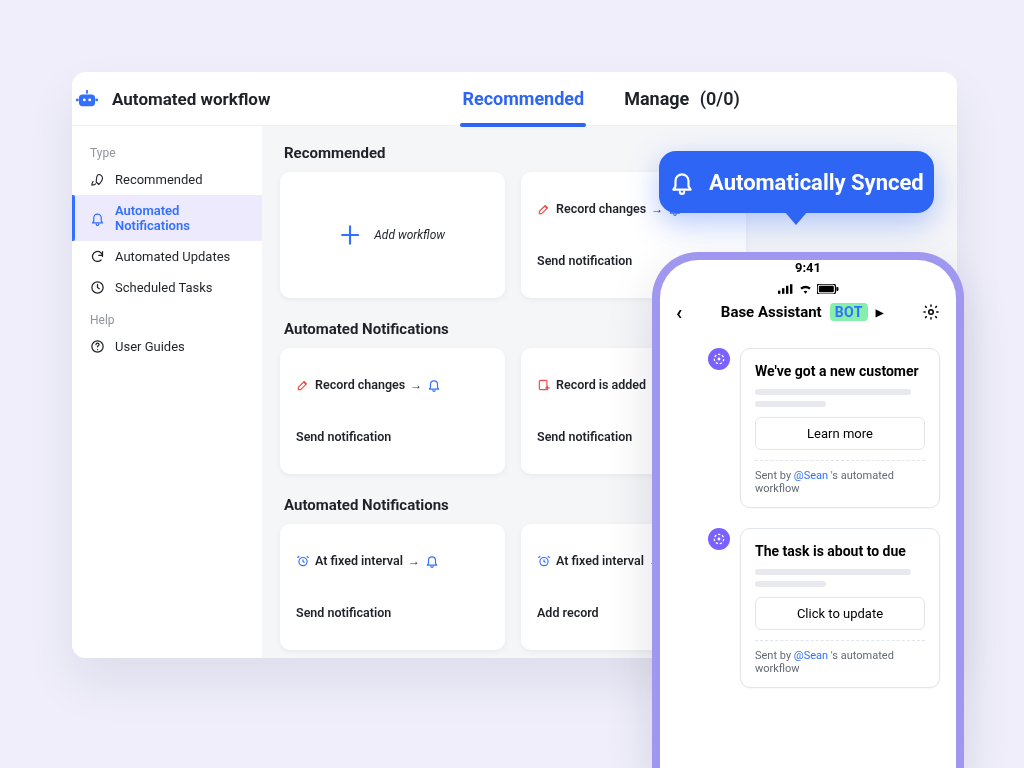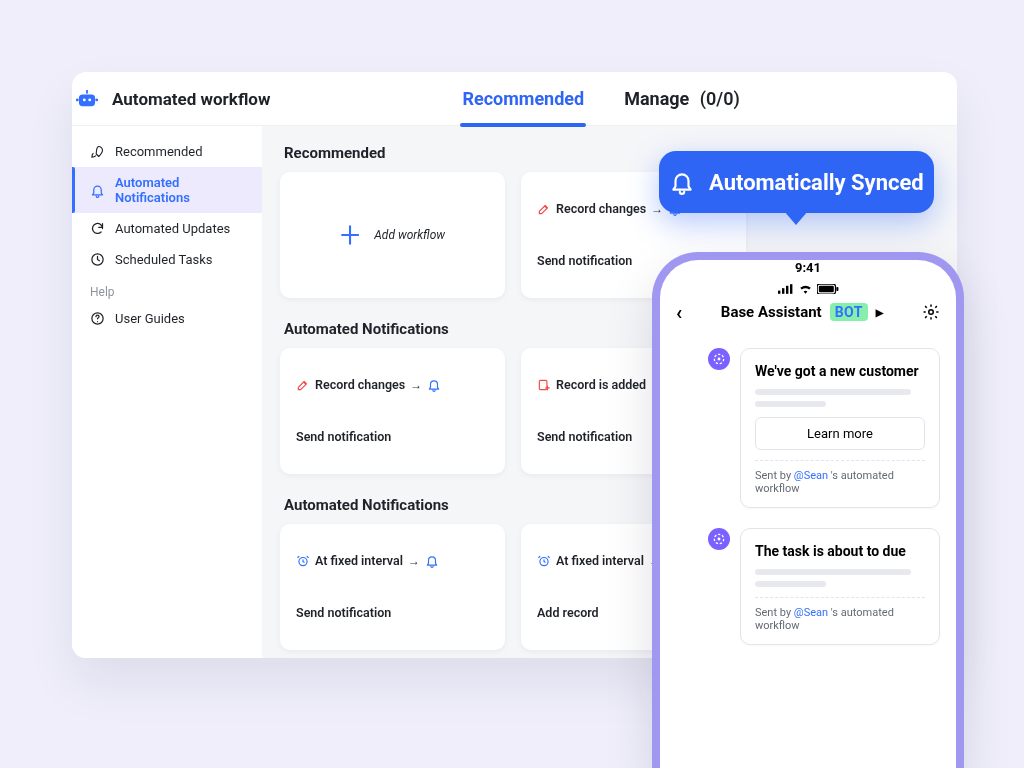--- a/index.html
+++ b/index.html
@@ -196,20 +196,21 @@
       <div class="tab">
         <span>Manage</span>
         <span class="count">(0/0)</span>
       </div>
     </div>
   </div>
 
   <div class="body">
 
     <div class="sidebar">
+      <div class="sb-sec">Type</div>
       <div class="sb-item">
         <span class="sb-ico">
             <svg width="15" height="15">
               <use href="#i-rocket"></use>
             </svg>
           </span>
         <span>Recommended</span>
       </div>
       <div class="sb-item active">
         <span class="sb-ico">
@@ -445,20 +446,21 @@
           <svg width="14" height="14">
             <use href="#i-target"></use>
           </svg>
         </div>
       <div class="bubble">
         <div class="b-title">The task is about to due</div>
         <div class="b-skel">
             <div class="bar a"></div>
             <div class="bar b"></div>
           </div>
+        <div class="b-btn">Click to update</div>
         <div class="b-foot">
           <span>Sent by </span><span class="mention">@Sean</span><span> 's automated workflow</span>
         </div>
       </div>
     </div>
 
   </div>
 </div>
 
 </body></html>

